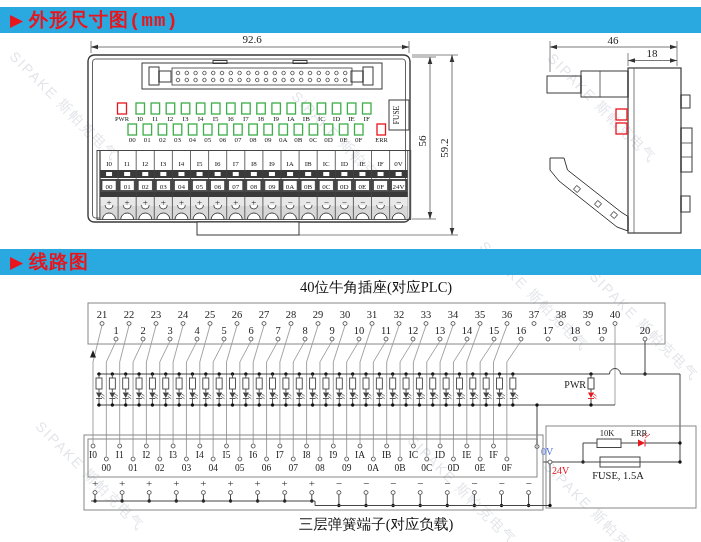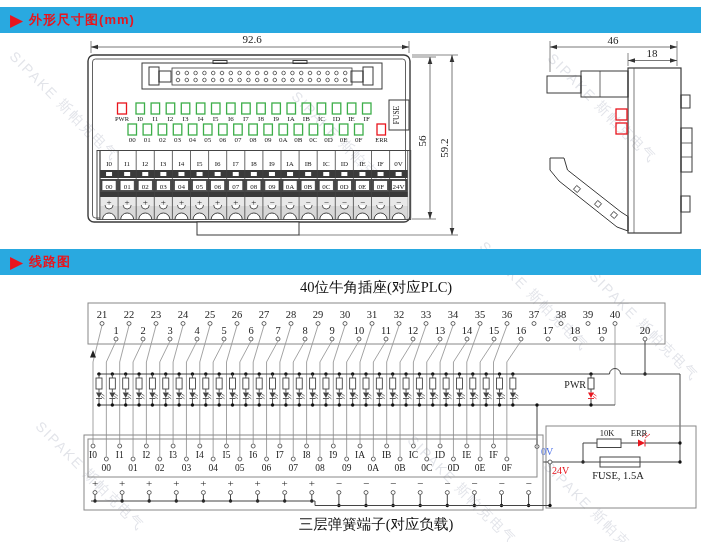--- a/index.html
+++ b/index.html
@@ -1,20 +1,20 @@
 <!DOCTYPE html>
 <html><head>
 <meta charset="utf-8">
 <style>
   html,body{margin:0;padding:0;background:#fff;}
   .page{position:relative;width:701px;height:542px;background:#fff;overflow:hidden;
         font-family:"Liberation Sans","DejaVu Sans",sans-serif;}
   .hbar{position:absolute;left:0;width:701px;height:26px;display:flex;align-items:center;z-index:3;}
   .hbar .tri{font-size:17px;line-height:1;margin:0 6px 0 10px;}
-  .hbar .ttl{font-size:13px;font-weight:bold;letter-spacing:1px;}
+  .hbar .ttl{font-size:19px;font-weight:bold;letter-spacing:1px;font-family:Liberation Mono, monospace;}
   .wm{position:absolute;z-index:1;white-space:nowrap;font-size:14px;letter-spacing:2px;
       transform:rotate(45deg);transform-origin:0 0;opacity:.28;pointer-events:none;}
   svg#drawing{position:absolute;left:0;top:0;z-index:2;}
   svg text{font-family:"Liberation Serif","DejaVu Serif",serif;}
 </style>
 </head>
 <body>
 
 <div class="page">
 

